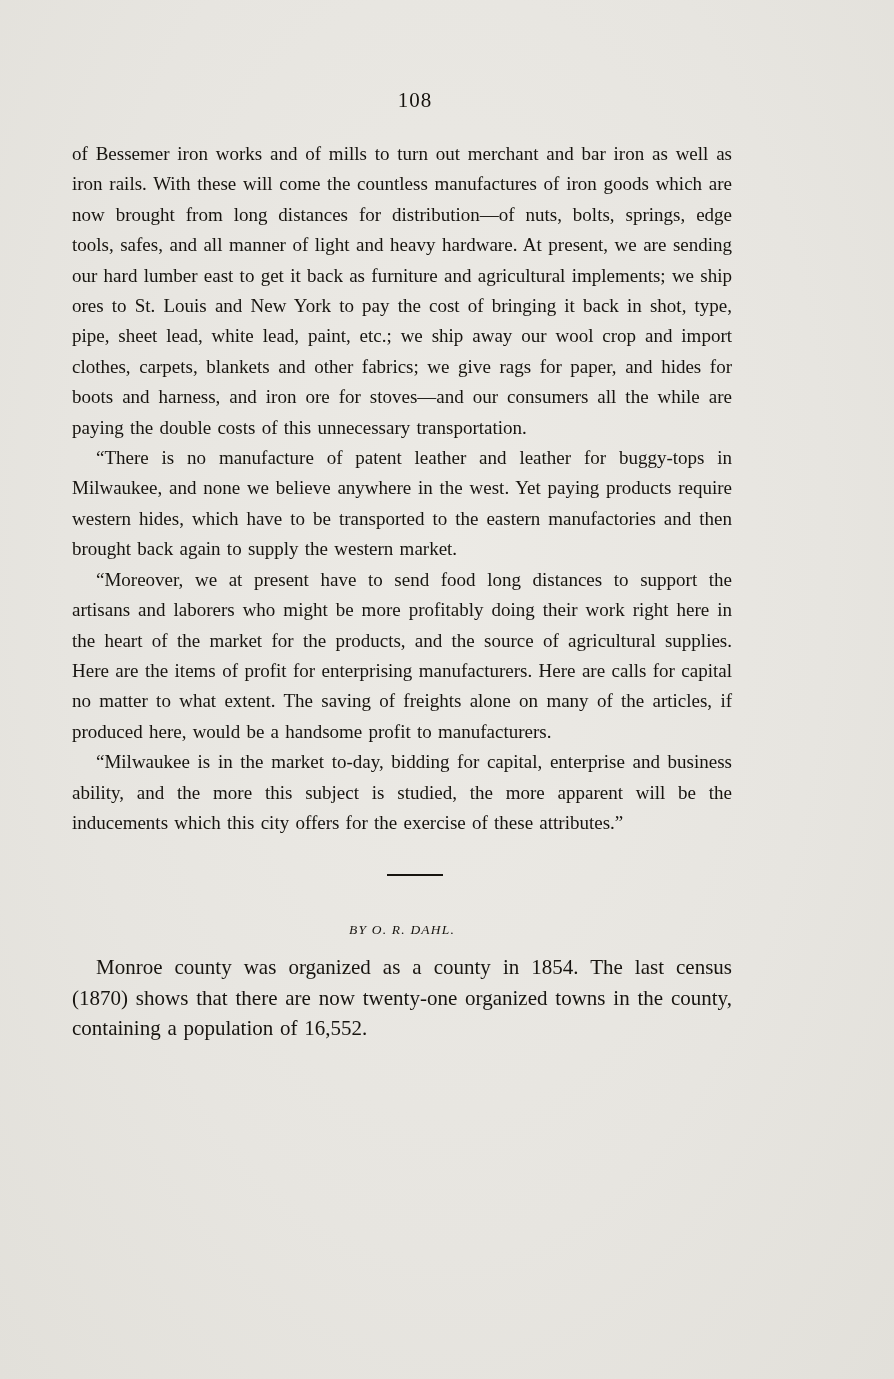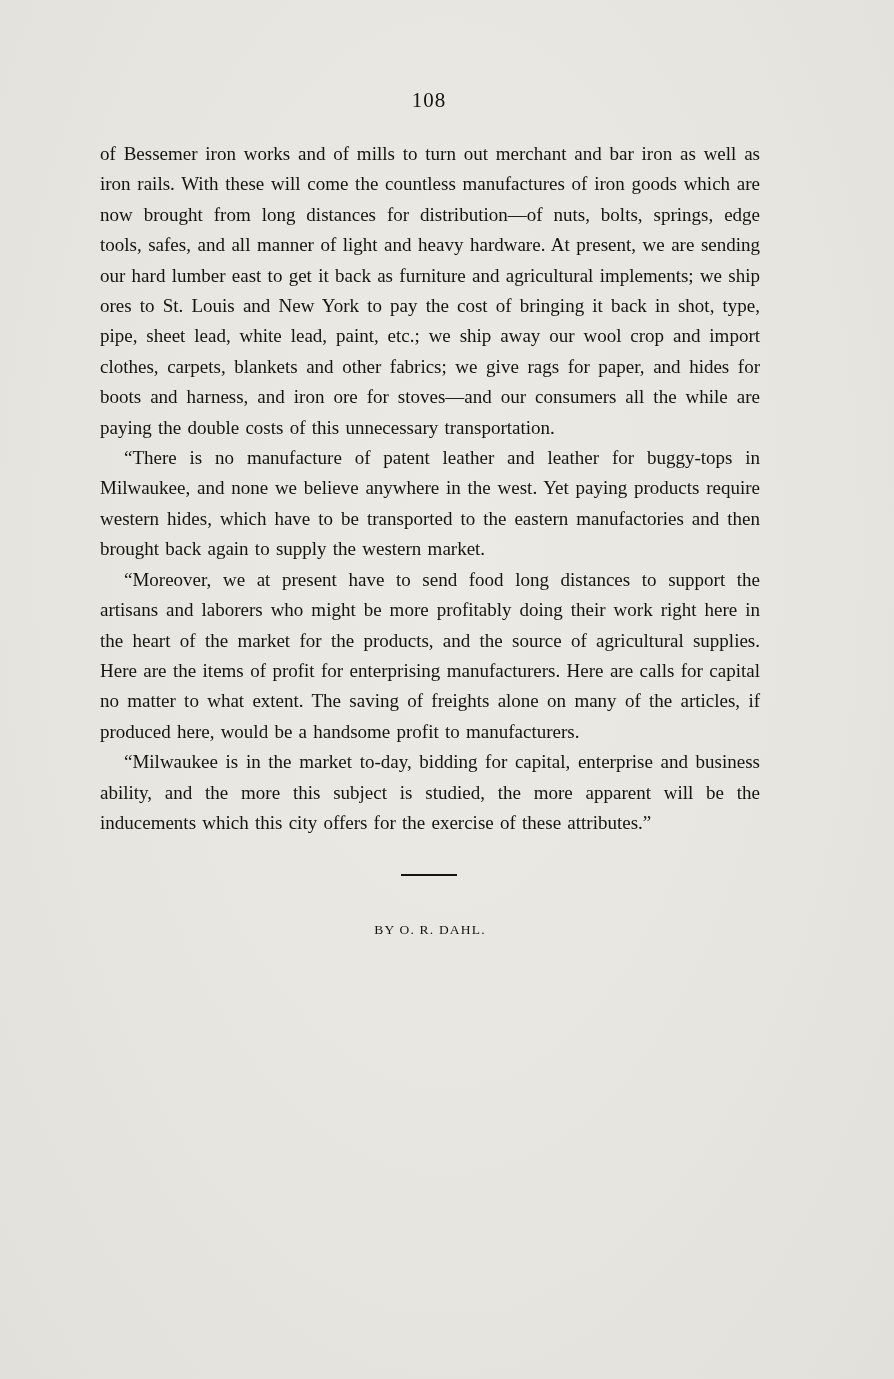--- a/index.html
+++ b/index.html
@@ -13,21 +13,21 @@
     background-image: radial-gradient(ellipse at 50% 40%, #eceae5 0%, #e7e5e0 60%, #e2e0da 100%);
     font-family: "Liberation Serif", "DejaVu Serif", serif;
     color: #17140f;
     overflow: hidden;
   }
   .page {
     position: relative;
     width: 894px;
     height: 1379px;
     box-sizing: border-box;
-    padding: 88px 136px 0 100px;
+    padding: 88px 136px 0 72px;
   }
   .page-number {
     text-align: center;
     font-size: 21px;
     letter-spacing: 1px;
     margin-bottom: 26px;
   }
   .body-text {
     width: 660px;
     font-size: 19px;
@@ -58,20 +58,21 @@
     font-size: 23px;
     font-weight: normal;
     letter-spacing: 1.5px;
   }
   .section-byline {
     text-align: center;
     font-size: 13.5px;
     letter-spacing: 1.2px;
     margin-top: 12px;
     margin-bottom: 14px;
+    font-style: italic;
   }
   .section p {
     margin: 0;
     font-size: 21px;
     line-height: 30.4px;
     text-align: justify;
     word-spacing: 1.5px;
   }
 </style>
 </head>
@@ -85,15 +86,16 @@
     <p>of Bessemer iron works and of mills to turn out merchant and bar iron as well as iron rails.  With these will come the countless manufactures of iron goods which are now brought from long distances for distribution—of nuts, bolts, springs, edge tools, safes, and all manner of light and heavy hardware.  At present, we are sending our hard lumber east to get it back as furniture and agricultural implements; we ship ores to St. Louis and New York to pay the cost of bringing it back in shot, type, pipe, sheet lead, white lead, paint, etc.; we ship away our wool crop and import clothes, carpets, blankets and other fabrics; we give rags for paper, and hides for boots and harness, and iron ore for stoves—and our consumers all the while are paying the double costs of this unnecessary transportation.</p>
     <p class="indent">“There is no manufacture of patent leather and leather for buggy-tops in Milwaukee, and none we believe anywhere in the west.  Yet paying products require western hides, which have to be transported to the eastern manufactories and then brought back again to supply the western market.</p>
     <p class="indent">“Moreover, we at present have to send food long distances to support the artisans and laborers who might be more profitably doing their work right here in the heart of the market for the products, and the source of agricultural supplies.  Here are the items of profit for enterprising manufacturers.  Here are calls for capital no matter to what extent.  The saving of freights alone on many of the articles, if produced here, would be a handsome profit to manufacturers.</p>
     <p class="indent">“Milwaukee is in the market to-day, bidding for capital, enterprise and business ability, and the more this subject is studied, the more apparent will be the inducements which this city offers for the exercise of these attributes.”</p>
   </div>
 
   <div class="divider"></div>
 
   <div class="section">
     <div class="section-byline">BY O. R. DAHL.</div>
+    <p class="indent">Monroe county was organized as a county in 1854.  The last census (1870) shows that there are now twenty-one organized towns in the county, containing a population of 16,552.</p>
   </div>
 
 </div>
 
 </body></html>

